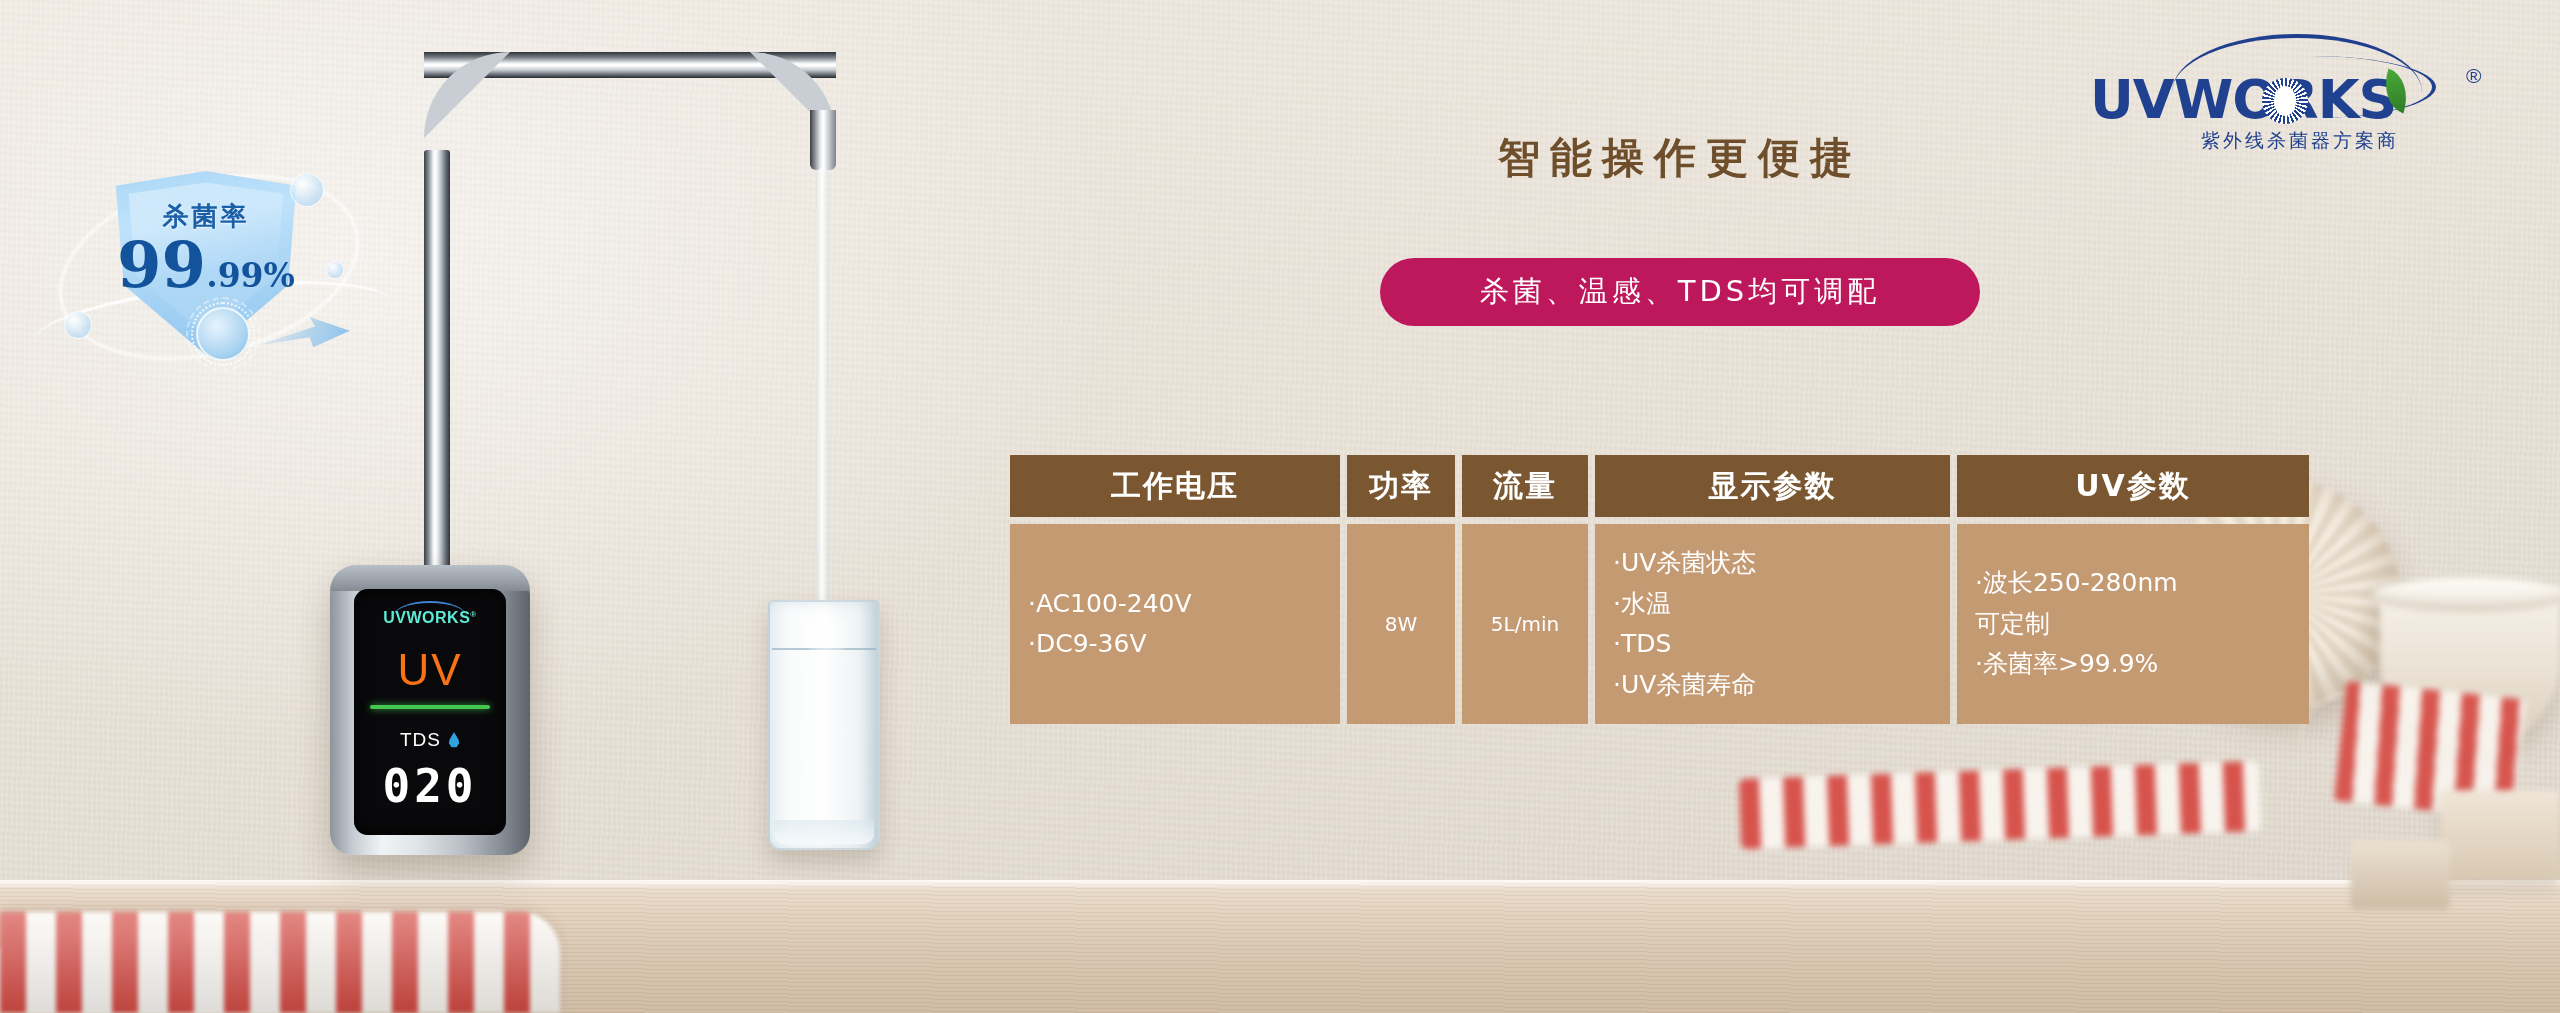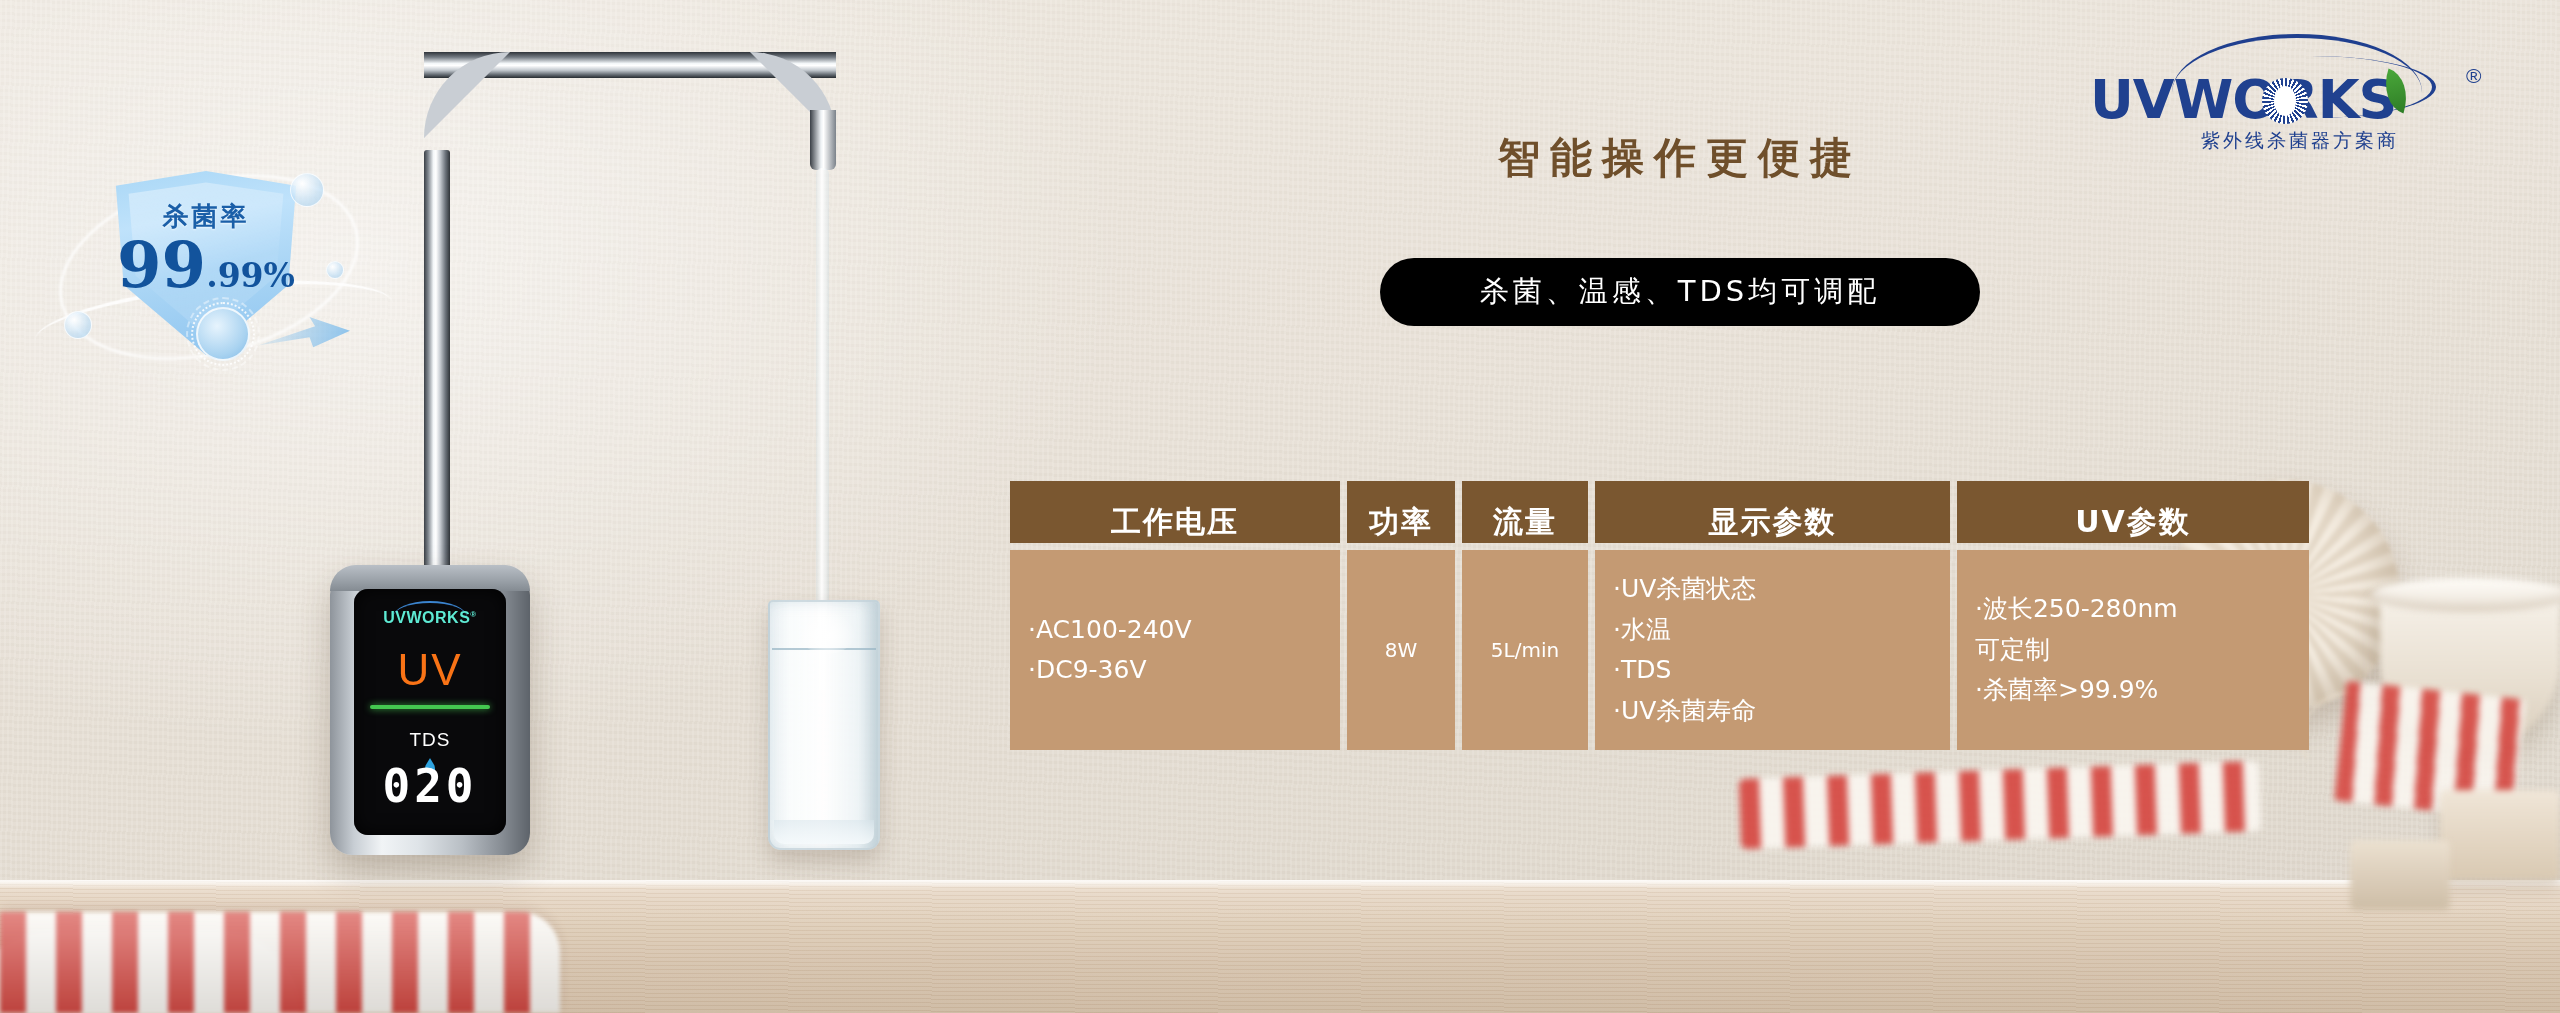--- a/index.html
+++ b/index.html
@@ -113,21 +113,21 @@
     position:absolute; top:56px; left:0; width:100%;
     text-align:center; color:#f97316; font-size:44px; font-weight:300; letter-spacing:2px;
   }
   .scr-bar {
     position:absolute; top:116px; left:16px; width:120px; height:4px;
     background:#44c750; border-radius:2px;
     box-shadow:0 0 7px rgba(68,199,80,.85);
   }
   .scr-tds-row {
     position:absolute; top:140px; left:0; width:100%;
-    display:flex; align-items:center; justify-content:center; gap:7px;flex-direction:column;
+    display:flex; align-items:center; justify-content:center; gap:7px;
   }
   .scr-tds { color:#fff; font-size:19px; letter-spacing:1px; }
   .droplet {
     width:12px; height:16px; background:#2ea3e0;
     border-radius:50% 50% 50% 50%/60% 60% 40% 40%;
     clip-path:polygon(50% 0,88% 48%,92% 70%,72% 95%,28% 95%,8% 70%,12% 48%);
   }
   .scr-digits {
     position:absolute; top:170px; left:0; width:100%;
     text-align:center; color:#fff;
@@ -351,34 +351,34 @@
 
   
   .headline {
     position:absolute; left:1370px; top:130px; width:620px;
     text-align:center;
     color:#6f4f2b; font-size:42px; font-weight:bold; letter-spacing:10px;
     font-family:"DejaVu Serif", serif;
   }
   .pill {
     position:absolute; left:1380px; top:258px; width:600px; height:68px;
-    background:#000000; border-radius:34px;
+    background:#be185d; border-radius:34px;
     display:flex; align-items:center; justify-content:center;
   }
   .pill span {
     color:#fff; font-size:29px; letter-spacing:4px;
     font-family:"DejaVu Sans", sans-serif;
   }
 
   
   .spec { position:absolute; left:1010px; top:455px; width:1300px; }
   .spec-row { display:flex; gap:7px; }
   .spec-head {
     background:#7a5730; height:62px;
-    display:flex; align-items:flex-end; justify-content:center;margin-top:26px;
+    display:flex; align-items:center; justify-content:center;
   }
   .spec-head span {
     color:#fff; font-size:30px; font-weight:bold; letter-spacing:2px;
     font-family:"DejaVu Sans", sans-serif;
   }
   .spec-body { margin-top:7px; }
   .spec-cell {
     background:#c49a73; min-height:200px;
     display:flex; flex-direction:column; justify-content:center;
     padding:14px 18px;

